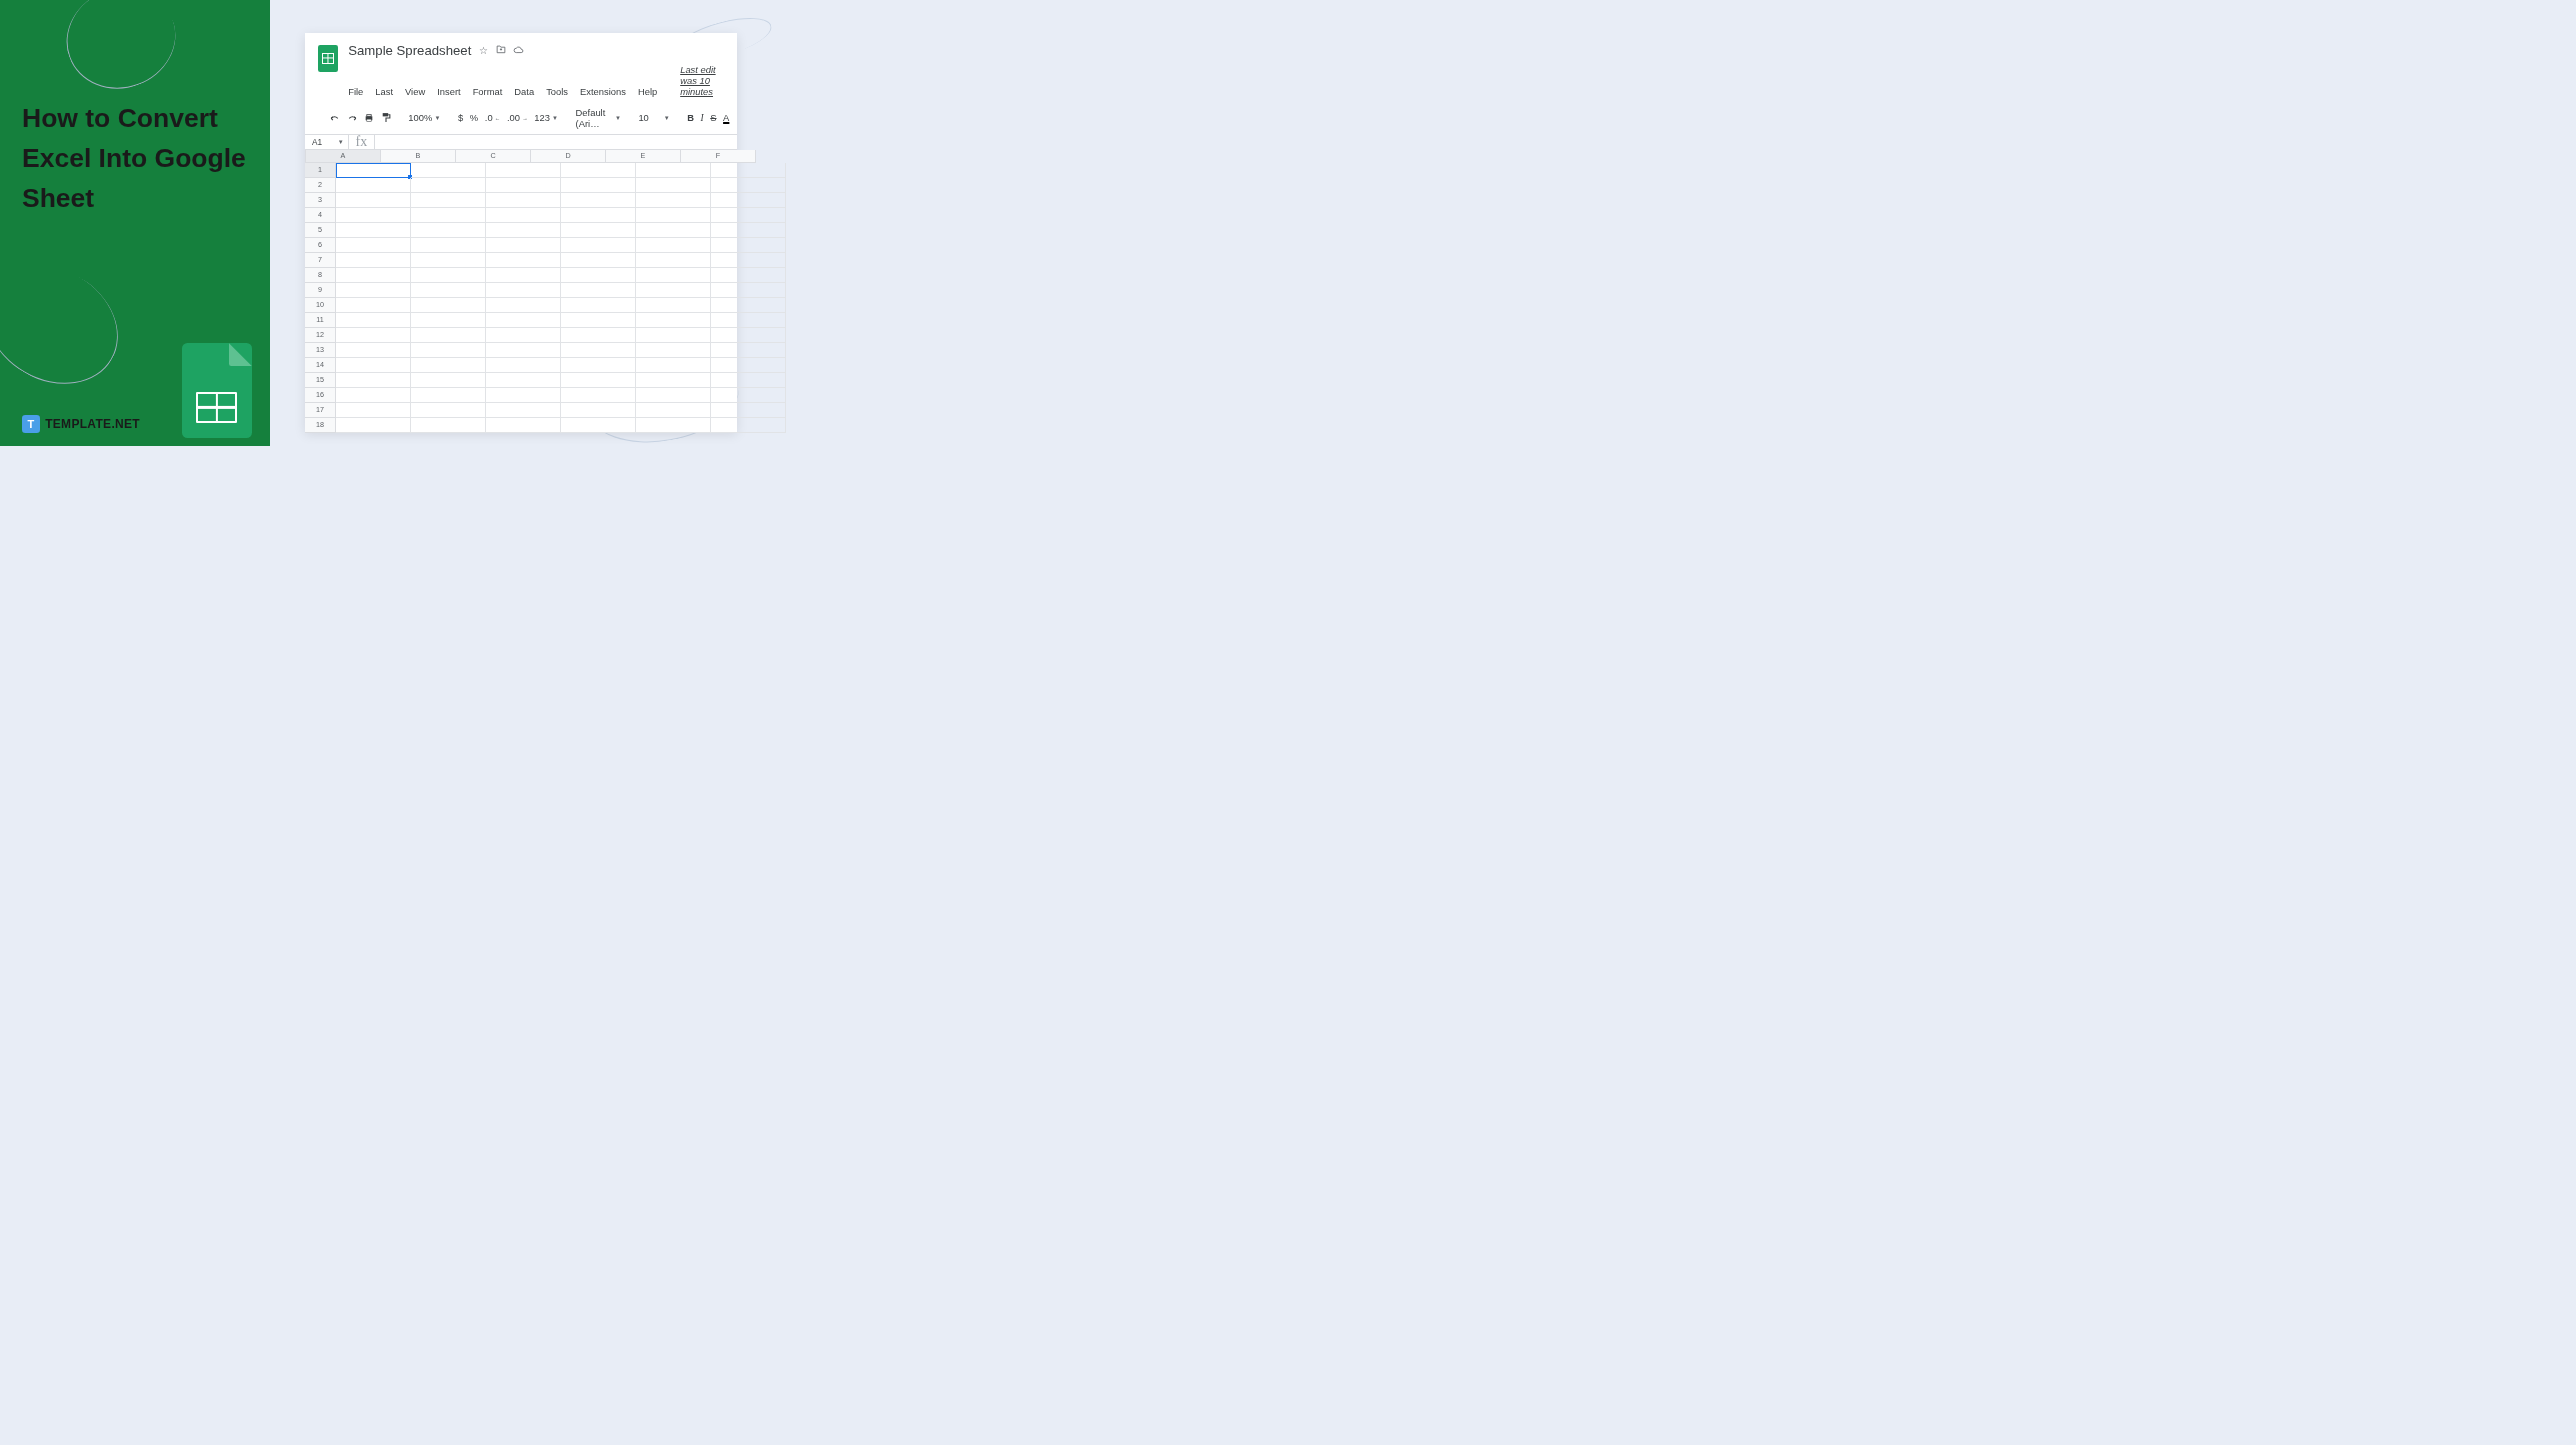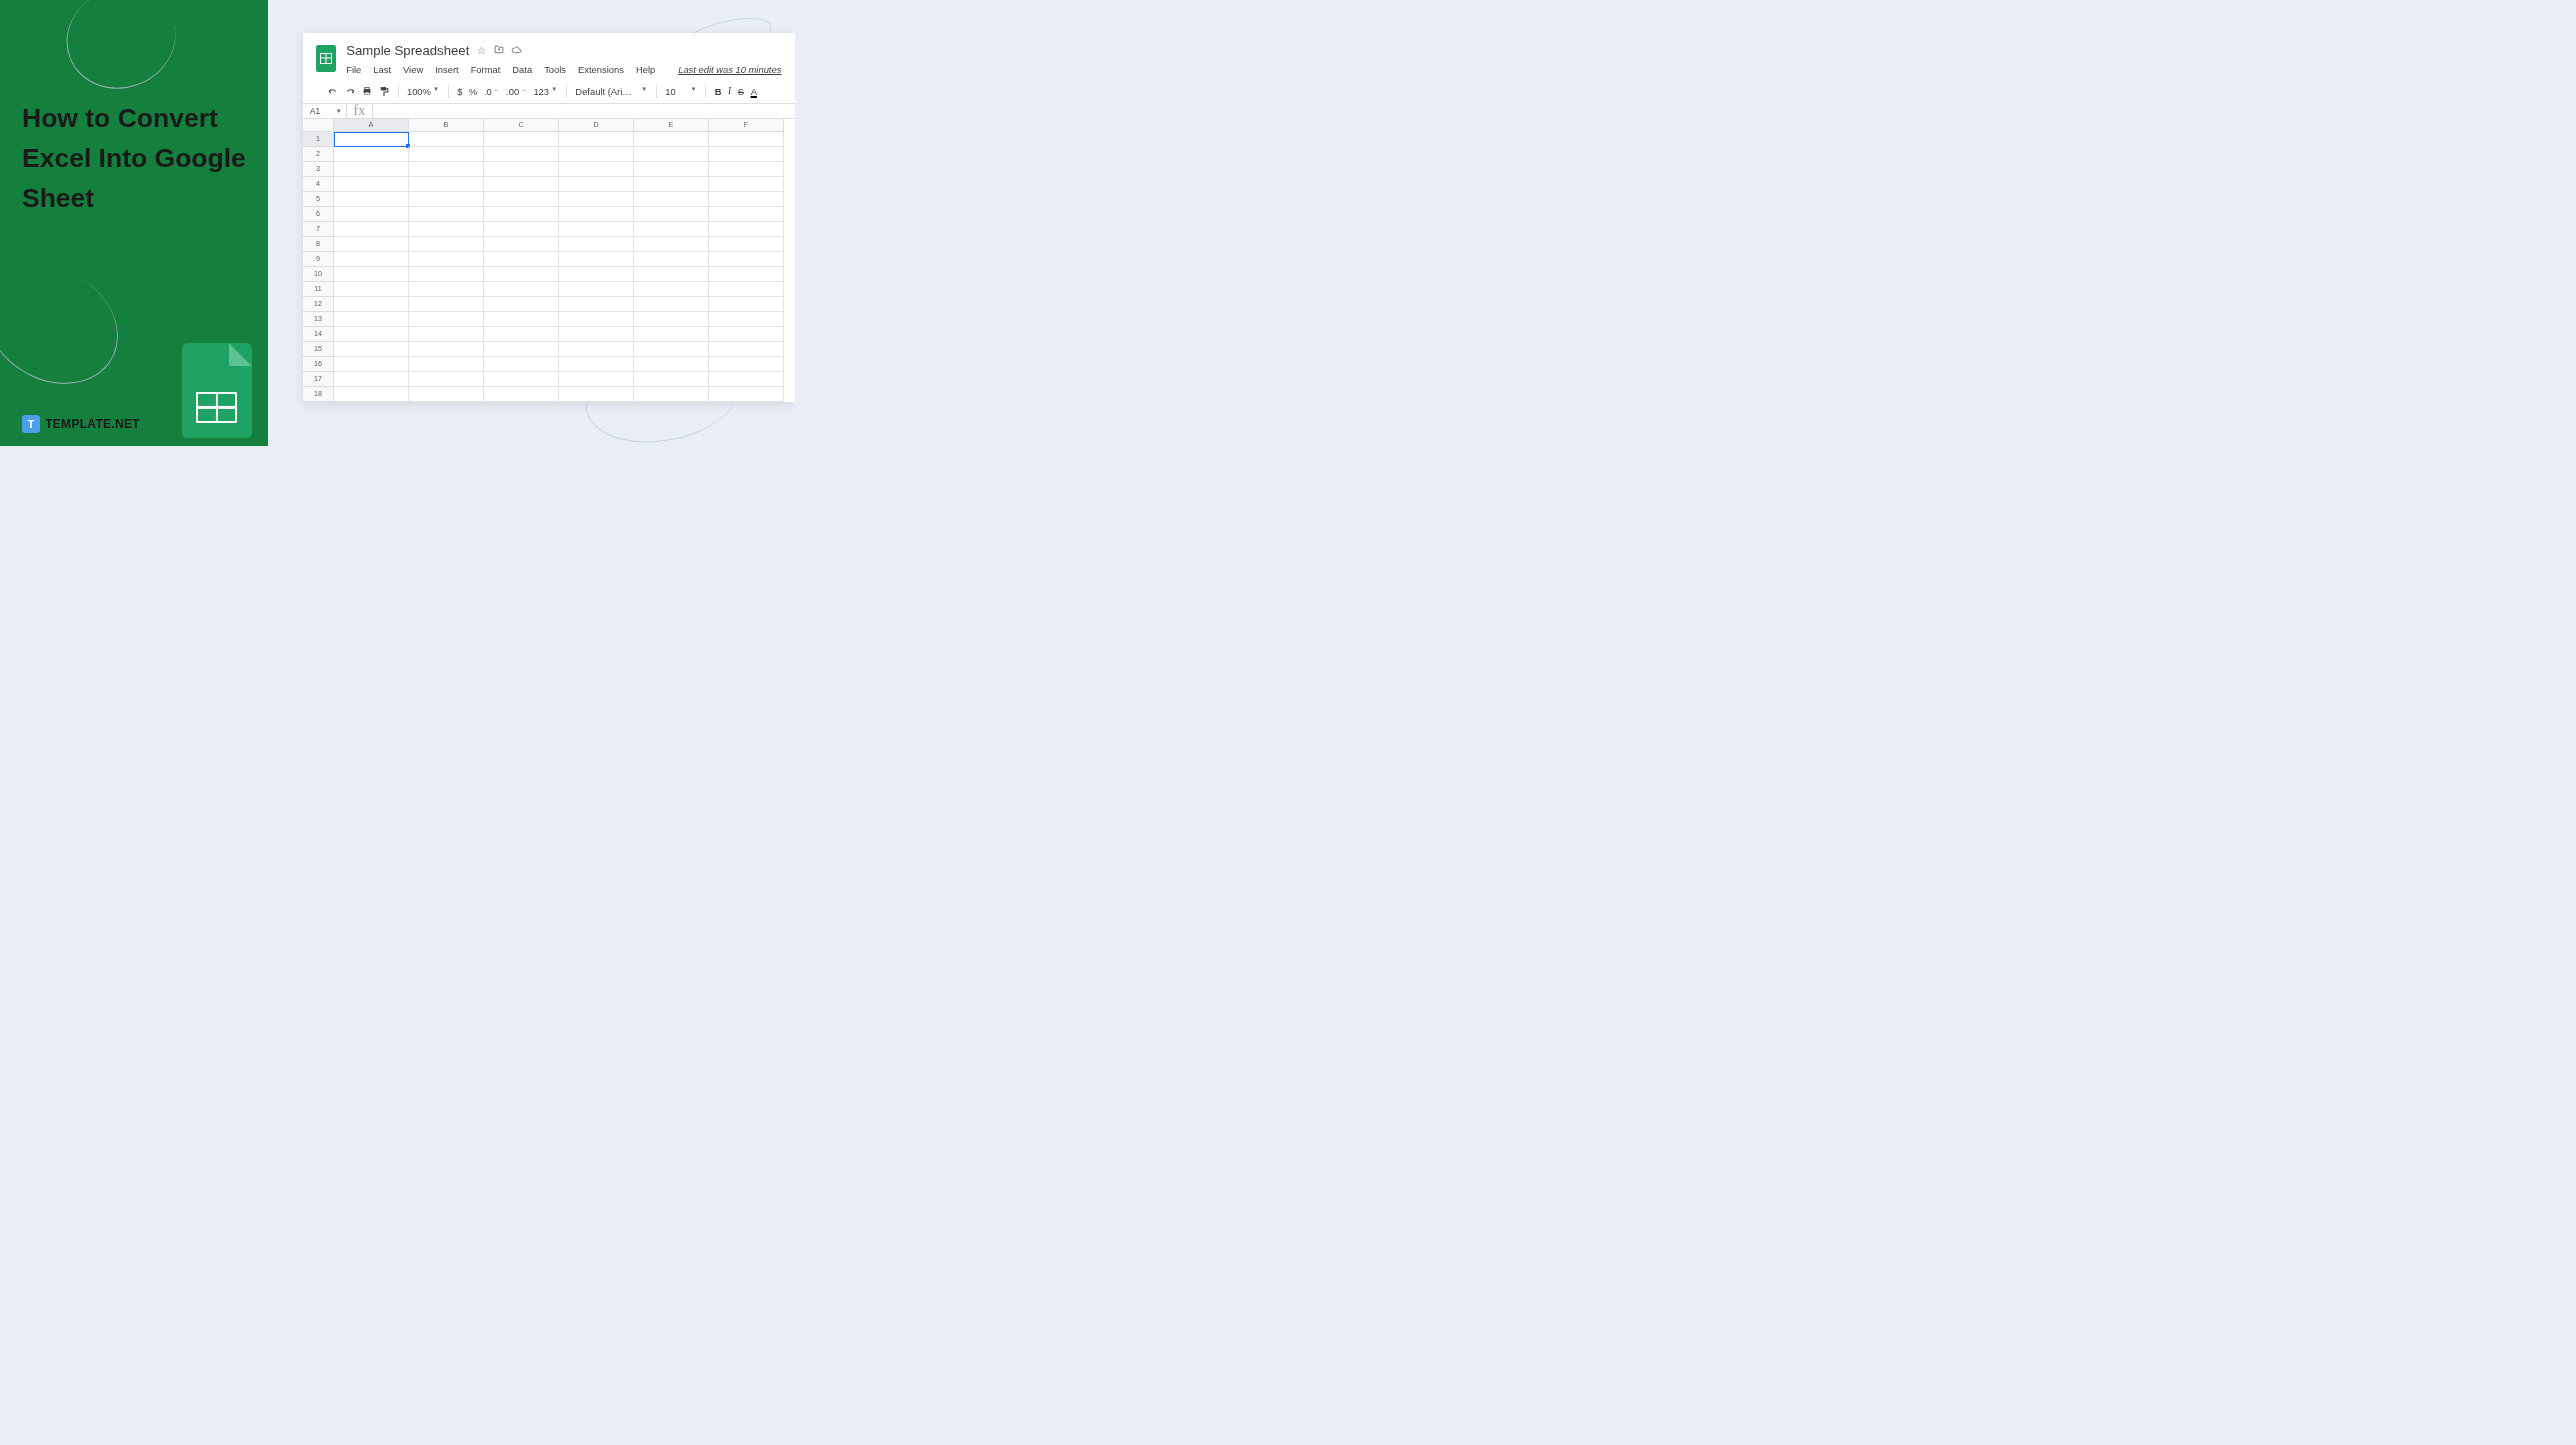--- a/index.html
+++ b/index.html
@@ -154,21 +154,21 @@
       width: 155px;
       height: 88px;
       border: 0.8px solid #c8d4e4;
       border-radius: 50%;
       border-top: none;
       border-right: none;
       transform: rotate(-10deg);
     }
     .app-window {
       margin-left: 35px;
-      width: 492px;
+      width: 432px;
       background: white;
       box-shadow: 0 2.2px 11px rgba(0,0,0,0.1);
       position: relative;
       z-index: 3;
     }
     .title-row {
       display: flex;
       align-items: flex-start;
       padding: 10px 13.2px 0 13.2px;
       gap: 10px;
@@ -242,21 +242,21 @@
       font-style: italic;
     }
     .toolbar {
       display: flex;
       align-items: center;
       gap: 6.6px;
       padding: 10px 13.2px 5.5px 24px;
       font-size: 9.4px;
       color: #3c4043;
     }
-    .tb-btn { cursor: pointer; display: flex; gap: 2.2px; }
+    .tb-btn { cursor: pointer; display: flex; align-items: center; gap: 2.2px; }
     .tb-sep { width: 0.6px; height: 13.2px; background: #dadce0; margin: 0 2.2px; }
     .tb-dropdown { font-size: 6px; color: #5f6368; }
     .bold { font-weight: bold; }
     .italic { font-style: italic; font-family: serif; }
     .strike { text-decoration: line-through; }
     .text-color { text-decoration: underline; text-decoration-color: #000; text-decoration-thickness: 1.7px; }
     .formula-row {
       display: flex;
       align-items: center;
       border-top: 0.6px solid #dadce0;

